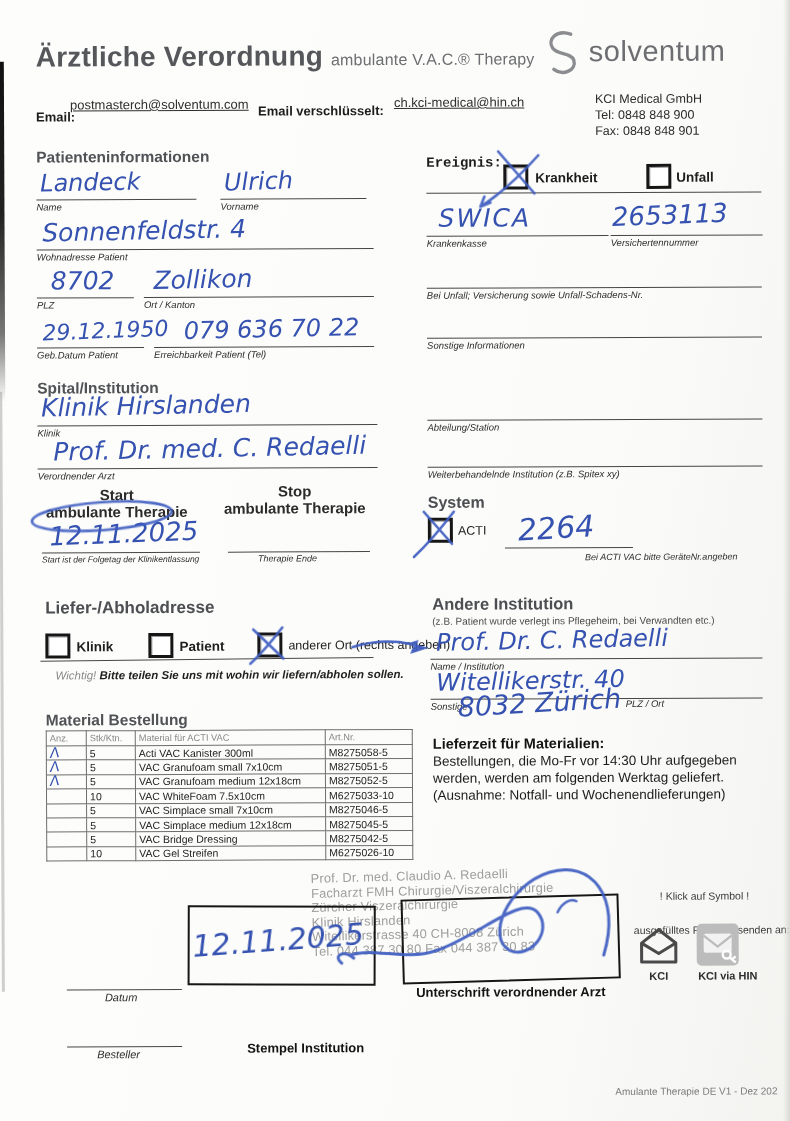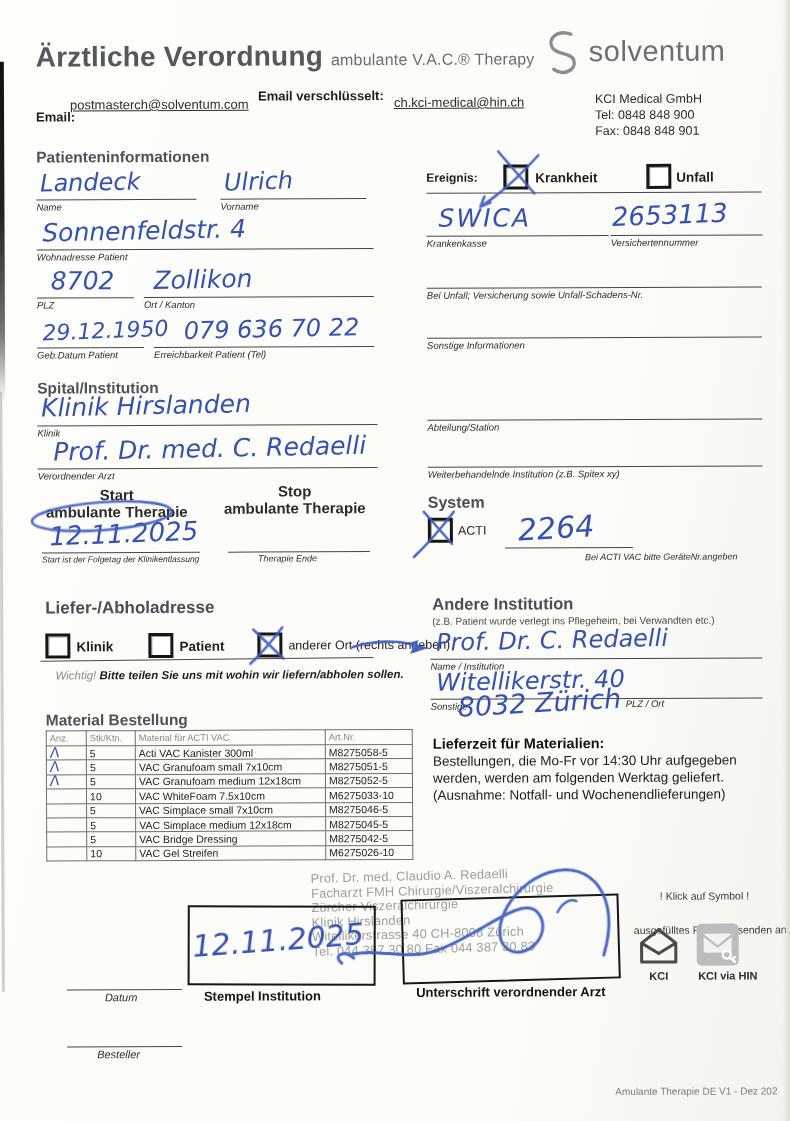--- a/index.html
+++ b/index.html
@@ -73,21 +73,21 @@
   </div>
 
   <div class="abs" style="left:597px;top:92px;font-size:12.5px;color:#2b2b2b;line-height:16px;">
     <div>KCI Medical GmbH</div>
     <div>Tel: 0848 848 900</div>
     <div>Fax: 0848 848 901</div>
   </div>
 
   <span class="abs mail-lab" style="left:38px;top:108px;">Email:</span>
   <a class="abs mail" href="#" style="left:72px;top:96px;">postmasterch@solventum.com</a>
-  <span class="abs mail-lab" style="left:260px;top:88px;">Email verschlüsselt:</span>
+  <span class="abs mail-lab" style="left:260px;top:103px;">Email verschlüsselt:</span>
   <a class="abs mail" href="#" style="left:396px;top:95px;">ch.kci-medical@hin.ch</a>
 
   <h2 class="abs sect" style="left:38px;top:147px;">Patienteninformationen</h2>
 
   <div class="f" style="left:38px;top:168px;width:160px;height:30px;">
     <span class="hw" style="bottom:2px;left:4px;font-size:24px;transform:rotate(-1deg);">Landeck</span>
     <span class="lbl">Name</span>
   </div>
   <div class="f" style="left:222px;top:168px;width:146px;height:30px;">
     <span class="hw" style="bottom:2px;left:4px;font-size:24px;transform:rotate(-2deg);">Ulrich</span>
@@ -110,21 +110,21 @@
 
   <div class="f" style="left:38px;top:315px;width:107px;height:31px;">
     <span class="hw" style="bottom:2px;left:6px;font-size:22px;transform:rotate(-2deg);">29.12.1950</span>
     <span class="lbl">Geb.Datum Patient</span>
   </div>
   <div class="f" style="left:155px;top:315px;width:220px;height:31px;">
     <span class="hw" style="bottom:2px;left:30px;font-size:24px;transform:rotate(-1deg);">079 636 70 22</span>
     <span class="lbl">Erreichbarkeit Patient (Tel)</span>
   </div>
 
-  <span class="abs" style="left:428px;top:171px;font-size:12px;font-weight:600;color:#1d1d1d;">Ereignis:</span>
+  <span class="abs" style="left:428px;top:155px;font-size:14px;font-weight:600;color:#1d1d1d;font-family:Liberation Mono, monospace;">Ereignis:</span>
   <span class="cb" style="left:505px;top:165px;"></span>
   <span class="cb-lab" style="left:537px;top:171px;">Krankheit</span>
   <span class="cb" style="left:648px;top:165px;"></span>
   <span class="cb-lab" style="left:678px;top:171px;">Unfall</span>
   <div class="abs" style="left:428px;top:193px;width:335px;border-bottom:1.6px solid #464646;"></div>
 
   <div class="f" style="left:428px;top:205px;width:182px;height:31px;">
     <span class="hw" style="bottom:3px;left:12px;font-size:25px;letter-spacing:2px;">SWICA</span>
     <span class="lbl">Krankenkasse</span>
   </div>
@@ -290,21 +290,21 @@
     <div class="stamp-line">Klinik Hirslanden</div>
     <div class="stamp-line">Witellikerstrasse 40   CH-8008 Zürich</div>
     <div class="stamp-line">Tel. 044 387 30 80   Fax 044 387 30 83</div>
   </div>
 
   <div class="stampbox" style="left:186px;top:905px;width:184px;height:76px;transform:rotate(0.4deg);"></div>
   <div class="stampbox" style="left:400px;top:897px;width:214px;height:81px;transform:rotate(-1.4deg);"></div>
 
   <span class="hw" style="left:192px;top:928px;font-size:30px;transform:rotate(-4deg);z-index:41;">12.11.2025</span>
 
-  <div class="abs boxlab" style="left:202px;top:988px;width:160px;text-align:left;">Stempel Institution</div>
+  <div class="abs boxlab" style="left:202px;top:1040px;width:160px;text-align:right;">Stempel Institution</div>
   <div class="abs boxlab" style="left:402px;top:985px;width:214px;text-align:center;">Unterschrift verordnender Arzt</div>
 
   <div class="abs send-note" style="left:628px;top:891px;width:150px;text-align:center;">! Klick auf Symbol !</div>
   <div class="abs send-note" style="left:618px;top:905px;width:170px;text-align:right;margin-top:20px;">ausgefülltes Formular senden an:</div>
 
   <div class="abs" style="left:636px;top:928px;cursor:pointer;">
     <svg width="42" height="38" viewBox="0 0 44 40">
       <path d="M4,17 L22,3 L40,17 L40,37 L4,37 Z" fill="none" stroke="#4a4a4a" stroke-width="3.2" stroke-linejoin="round"></path>
       <path d="M4,17 L22,28 L40,17" fill="none" stroke="#4a4a4a" stroke-width="3.2" stroke-linejoin="round"></path>
     </svg>

